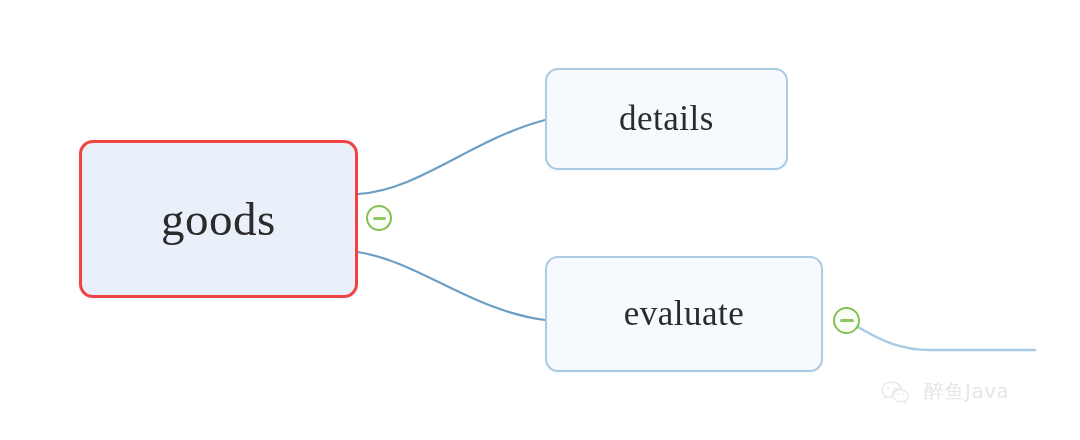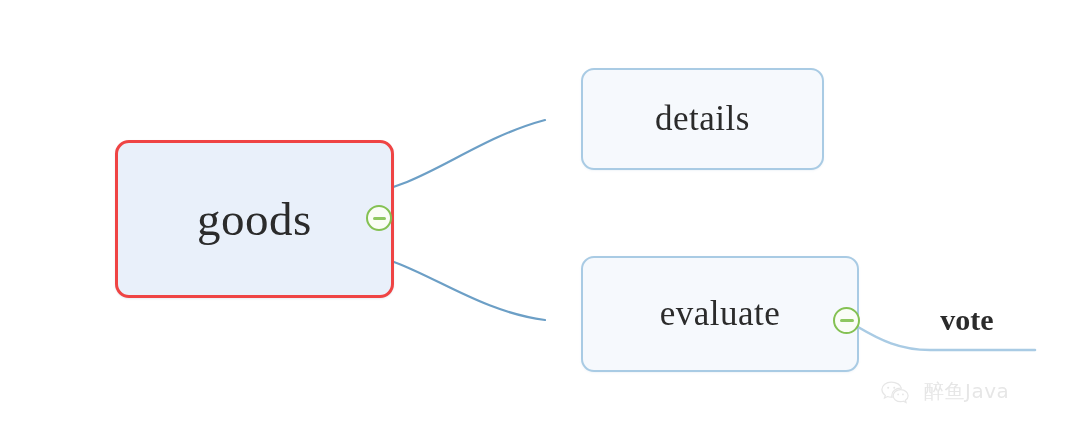--- a/index.html
+++ b/index.html
@@ -31,21 +31,20 @@
   .node {
     position: absolute;
     box-sizing: border-box;
     display: flex;
     align-items: center;
     justify-content: center;
     text-align: center;
     color: #2b2b2b;
     white-space: nowrap;
     user-select: none;
-    margin-left: 36px;
   }
 
   .node-root {
     left: 79px;
     top: 140px;
     width: 279px;
     height: 158px;
     background: #e9f0fa;
     border: 3px solid #ef4444;
     border-radius: 14px;
@@ -174,23 +173,20 @@
   </div>
 
   <div class="node node-branch node-details">
     <span>details</span>
   </div>
 
   <div class="node node-branch node-evaluate">
     <span>evaluate</span>
   </div>
 
-  <div class="node-plain">
-    <span>vote</span>
-  </div>
 
   <div class="toggle toggle-root">
     <span class="bar"></span>
   </div>
 
   <div class="toggle toggle-evaluate">
     <span class="bar"></span>
   </div>
 
   <div id="watermark">

